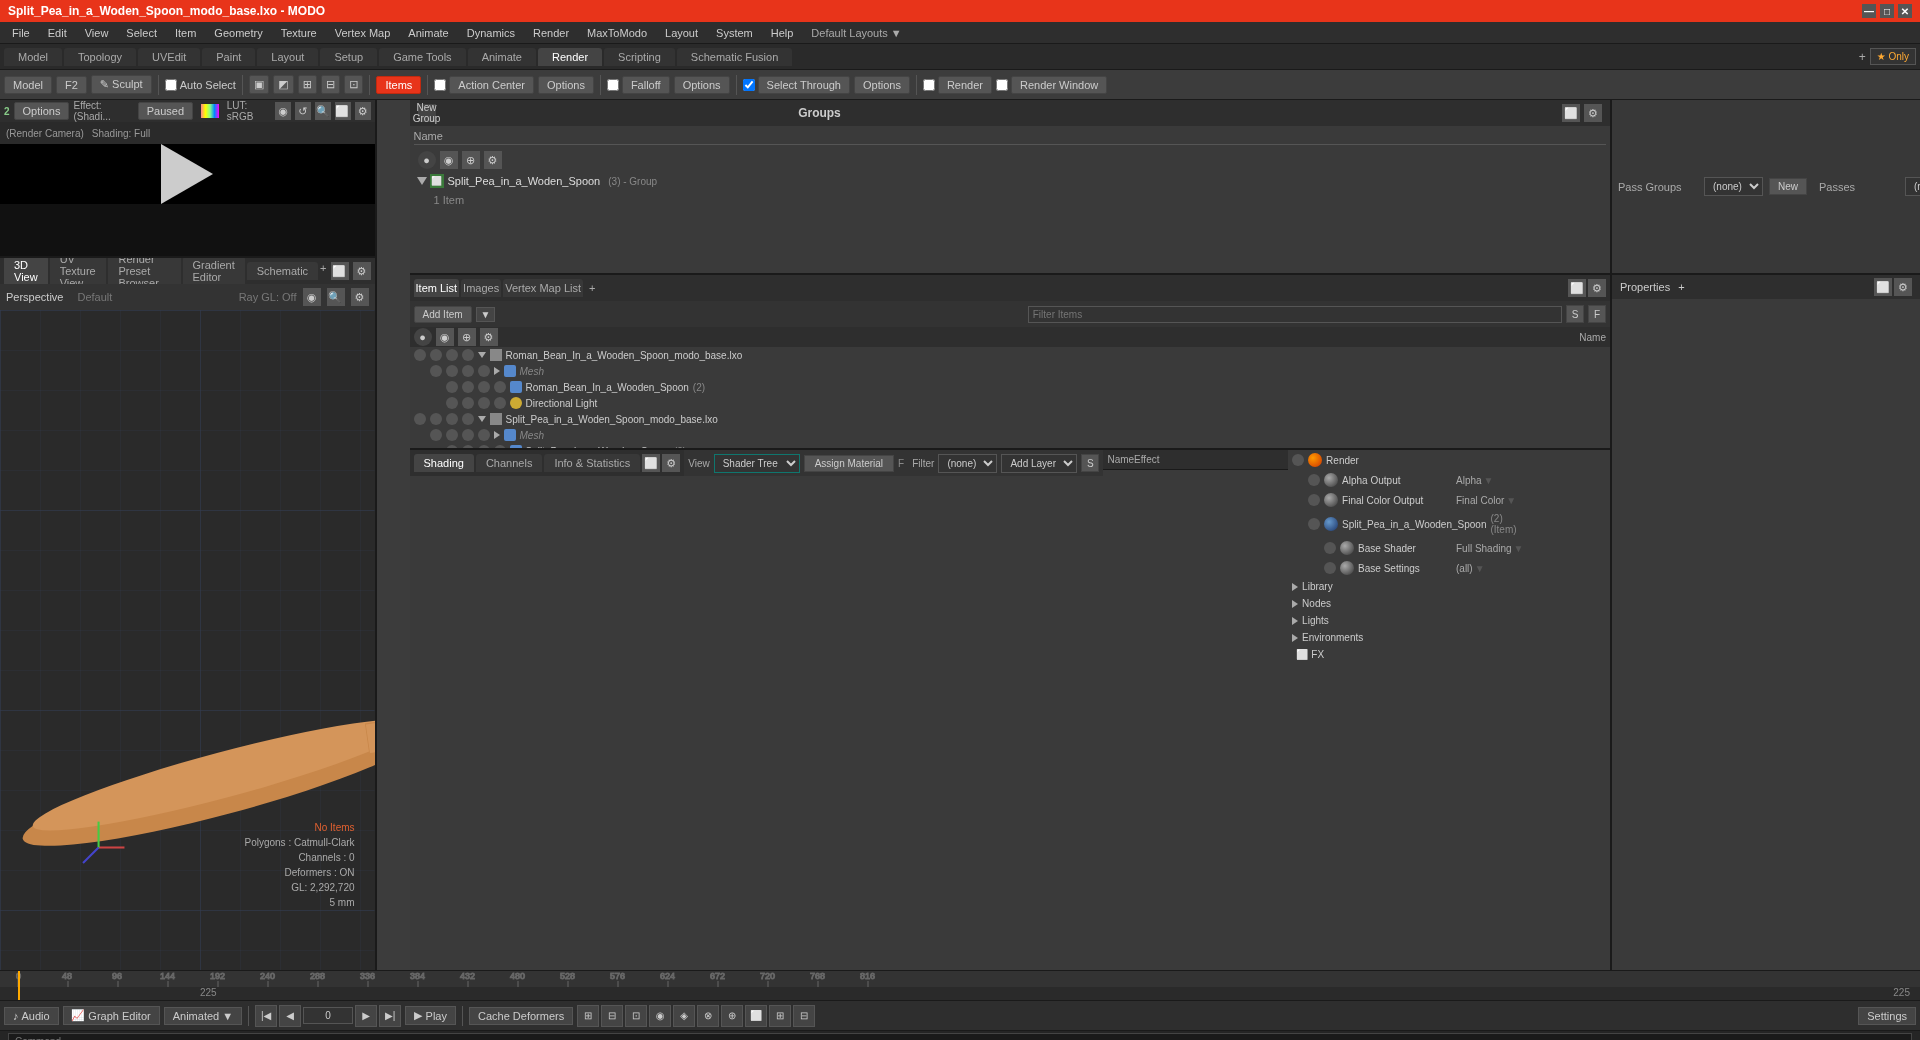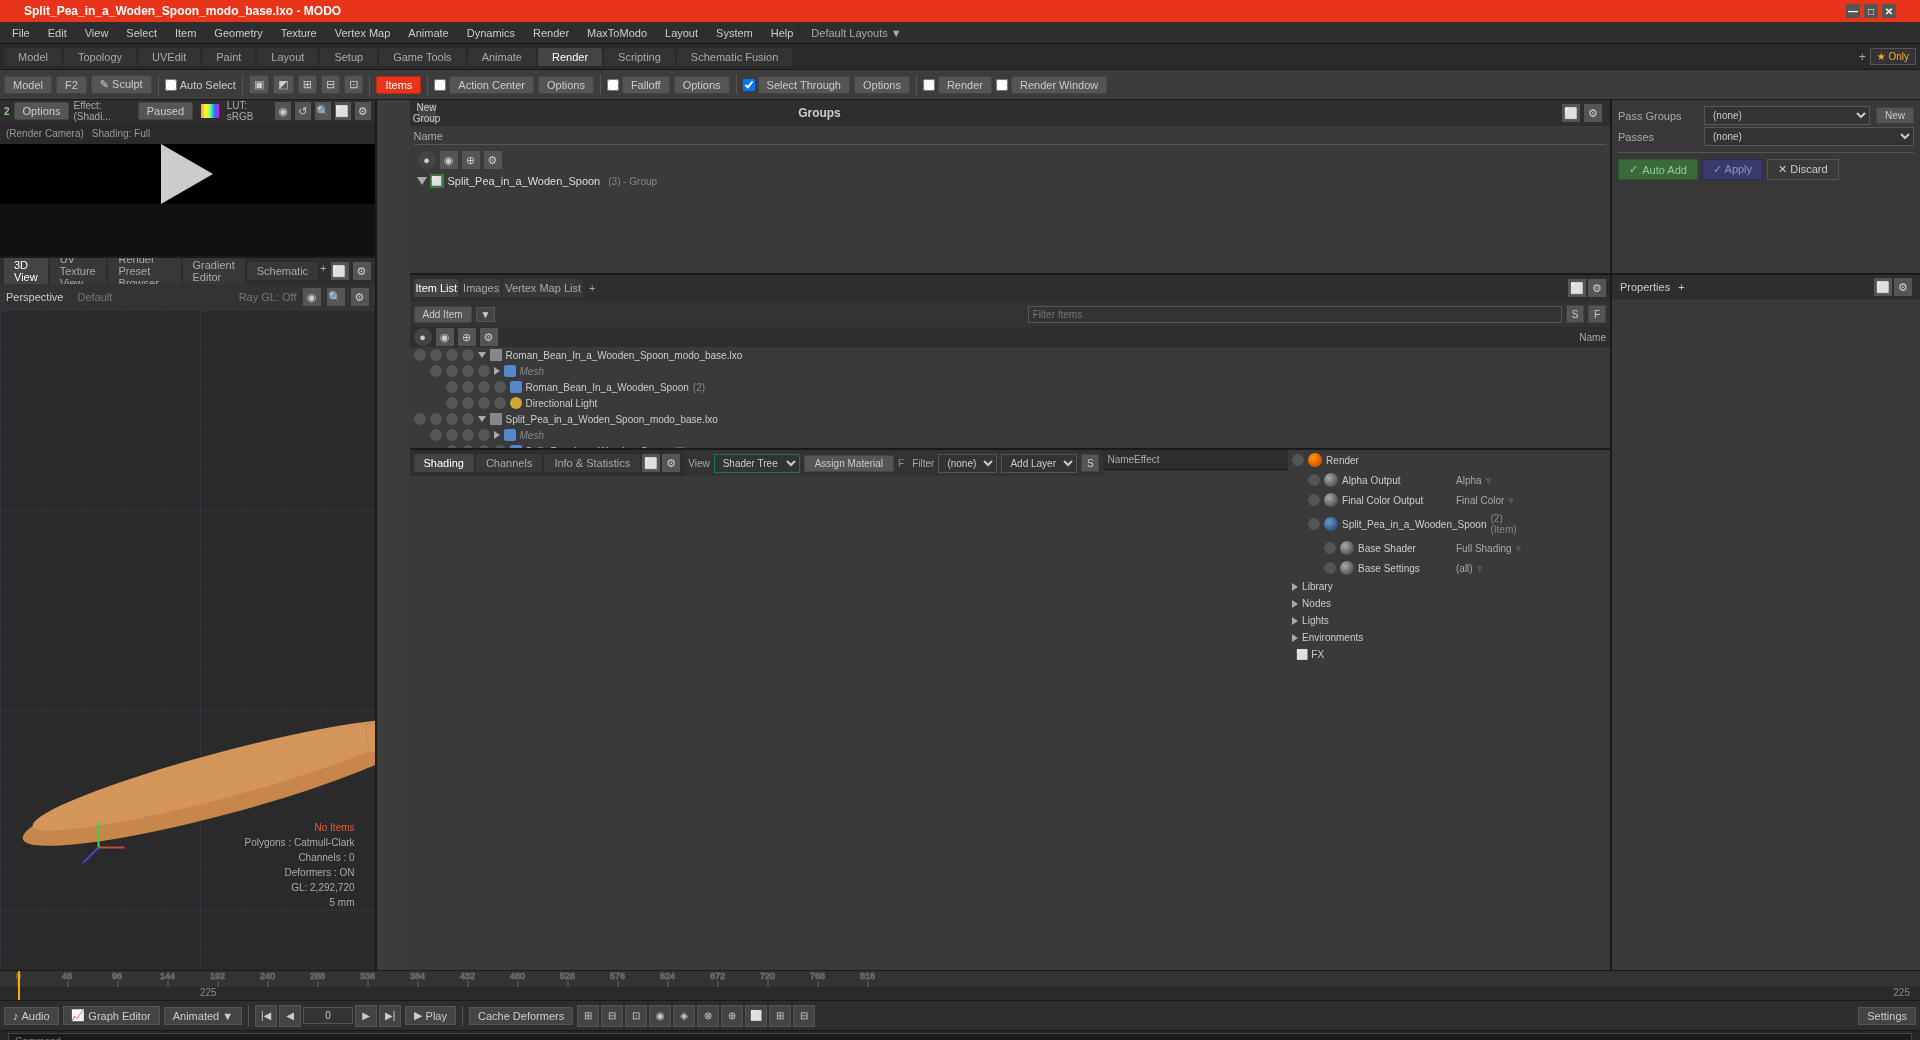--- a/index.html
+++ b/index.html
@@ -13,21 +13,21 @@
       overflow: hidden;
     }
 
     
     #title-bar {
       height: 22px;
       background: #e8341a;
       display: flex;
       align-items: center;
       justify-content: space-between;
-      padding: 0 24px;
+      padding: 0 8px;
       color: #fff;
       font-size: 12px;
       font-weight: bold;
     }
     #title-bar-controls {
       display: flex;
       gap: 4px;
     }
     #title-bar-controls span {
       width: 14px;
@@ -634,22 +634,22 @@
       color: #aaa;
       display: flex;
       align-items: center;
       gap: 2px;
     }
     #far-right-pass-groups {
       height: 175px;
       border-bottom: 2px solid #1a1a1a;
       padding: 6px;
       display: flex;
-      flex-direction: column;
-      gap: 2px;
+      flex-direction: row;
+      gap: 12px;
     }
     .far-right-row {
       display: flex;
       align-items: center;
       gap: 6px;
     }
     .far-right-row label {
       color: #aaa;
       font-size: 11px;
       width: 80px;
@@ -1083,20 +1083,23 @@
             <button class="icon-btn" style="background:#444; border-radius:50%;">●</button>
             <button class="icon-btn">◉</button>
             <button class="icon-btn">⊕</button>
             <button class="icon-btn">⚙</button>
           </div>
           <div class="groups-tree-item">
             <div class="tree-triangle" style="transform:rotate(90deg);"></div>
             <div class="tree-icon" style="background:#3a7a3a; color:#8e8;">⬜</div>
             <span class="tree-label">Split_Pea_in_a_Woden_Spoon</span>
             <span class="tree-sublabel">(3) - Group</span>
+          </div>
+          <div class="groups-tree-item" style="padding-left:20px;">
+            <span style="color:#888;">1 Item</span>
           </div>
         </div>
       </div>
 
       <div id="item-list-section">
         <div id="item-list-tabs">
           <span class="item-list-tab active">Item List</span>
           <span class="item-list-tab">Images</span>
           <span class="item-list-tab">Vertex Map List</span>
           <span style="margin-left:4px; color:#aaa; cursor:pointer;">+</span>

